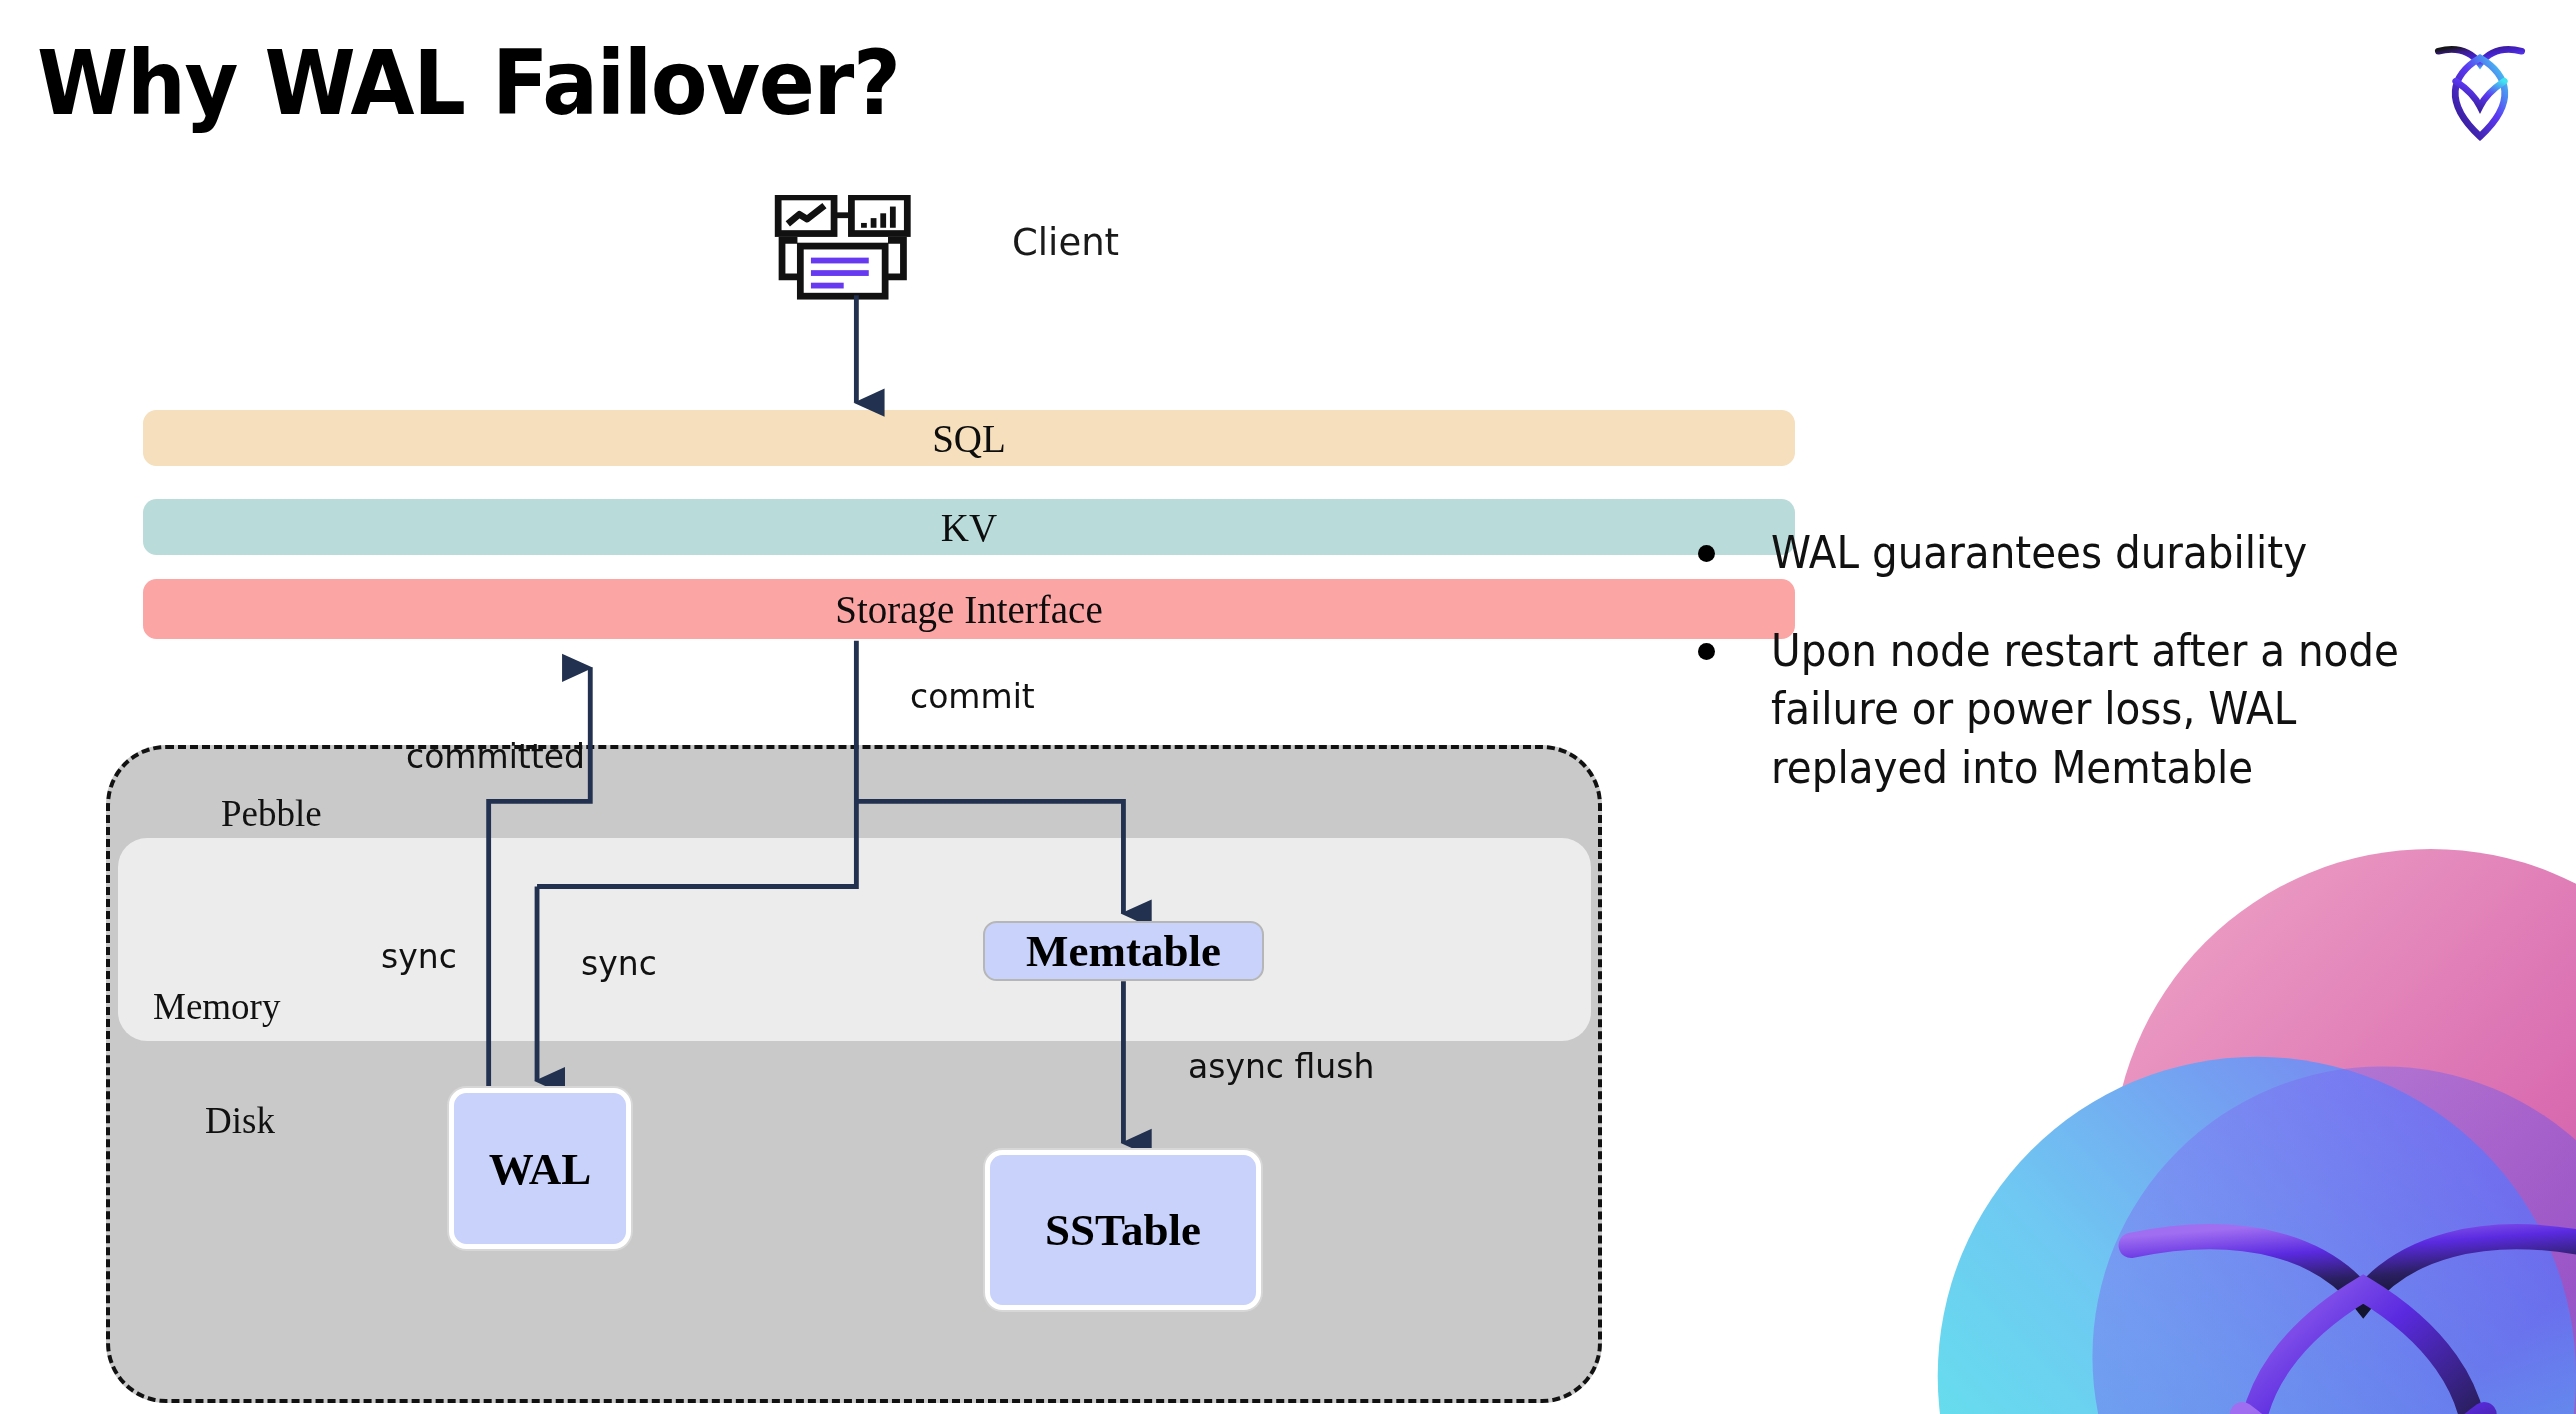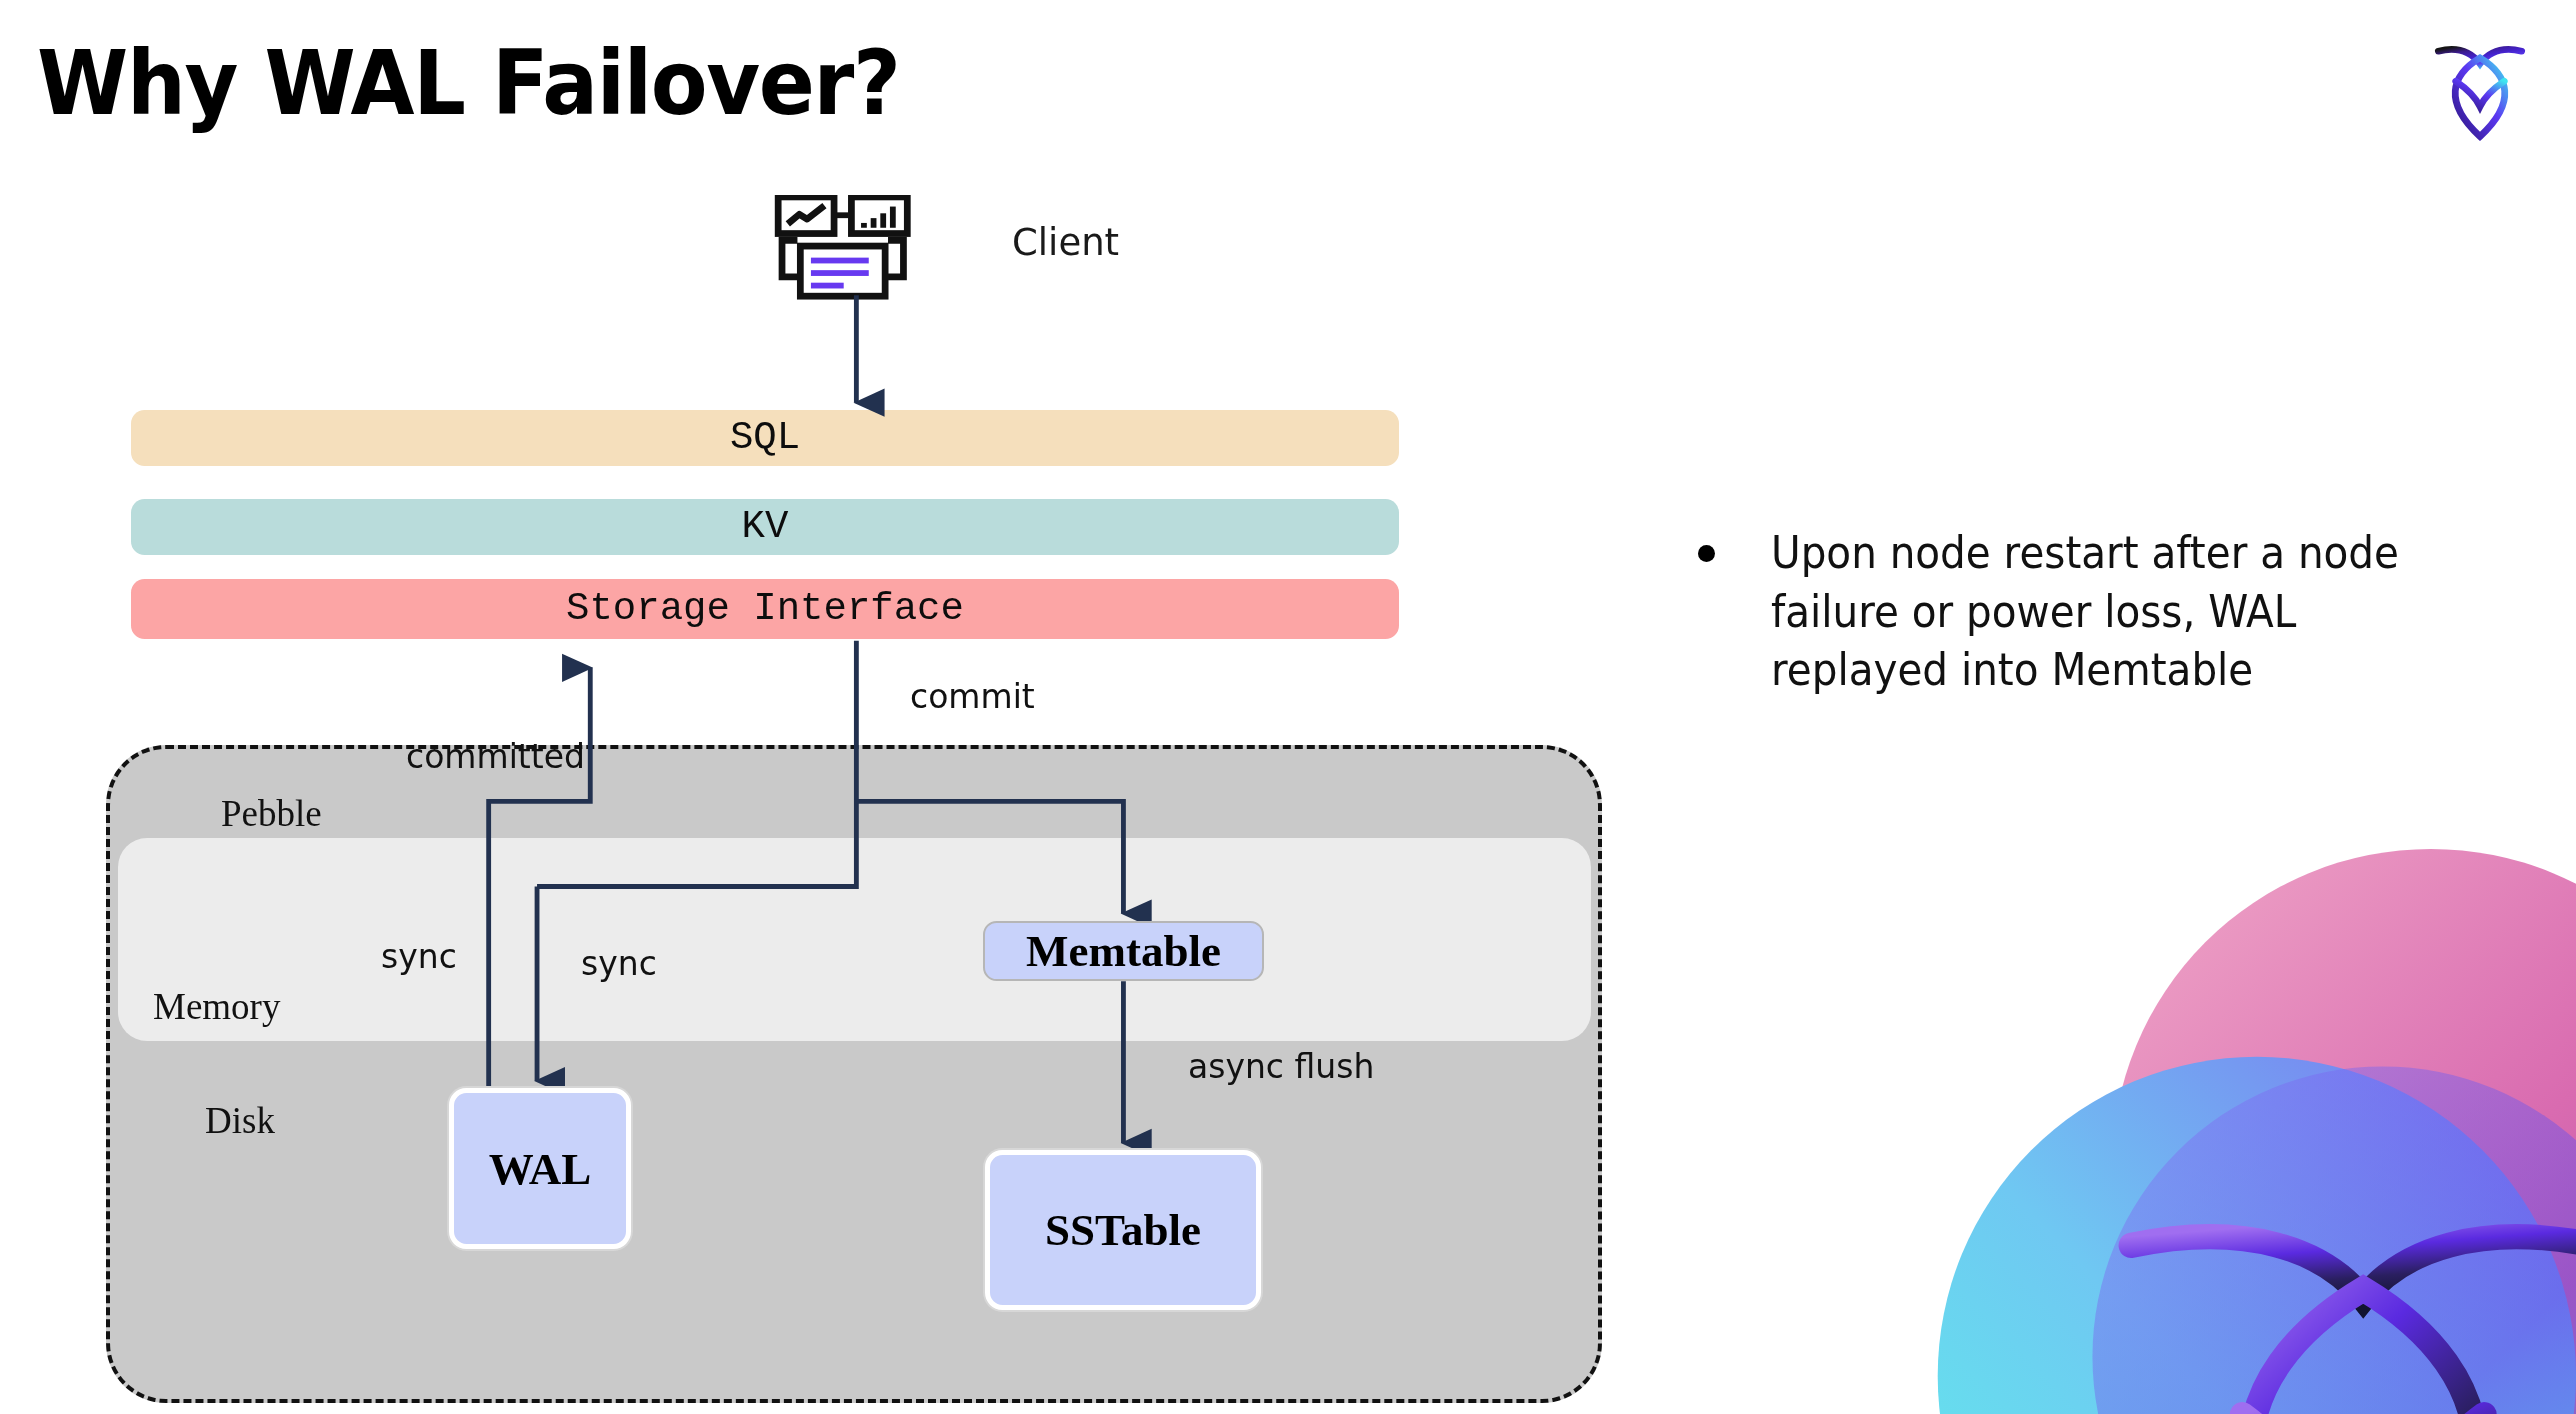--- a/index.html
+++ b/index.html
@@ -66,27 +66,27 @@
     top: 221px;
     font-size: 37px;
     color: #1a1a1a;
     font-family: "DejaVu Sans", sans-serif;
     white-space: nowrap;
   }
 
   
   .layer-bar {
     position: absolute;
-    left: 131px;
-    width: 1268px;
+    left: 143px;
+    width: 1652px;
     border-radius: 13.5px;
     display: flex;
     align-items: center;
     justify-content: center;
-    font-family: Liberation Mono, monospace;
+    font-family: Liberation Serif, serif;
     font-size: 39px;
     color: #0d0d0d;
     box-sizing: border-box;
   }
   #layer-sql { top: 410px; height: 56px; background: #f5dfbc; }
   #layer-kv  { top: 499px; height: 56px; background: #b9dcdb; }
   #layer-storage { top: 579px; height: 60px; background: #fca5a5; }
 
   
   #pebble-container {
@@ -361,16 +361,20 @@
   <div class="edge-label" id="label-committed">committed</div>
   <div class="edge-label" id="label-commit">commit</div>
   <div class="edge-label" id="label-sync-left">sync</div>
   <div class="edge-label" id="label-sync-right">sync</div>
   <div class="edge-label" id="label-async-flush">async flush</div>
 </div>
 
 <div id="bullet-panel">
   <div class="bullet-item">
     <div class="bullet-dot"></div>
+    <div class="bullet-text">WAL guarantees durability</div>
+  </div>
+  <div class="bullet-item">
+    <div class="bullet-dot"></div>
     <div class="bullet-text">Upon node restart after a node failure or power loss, WAL replayed into Memtable</div>
   </div>
 </div>
 
 
 </body></html>

